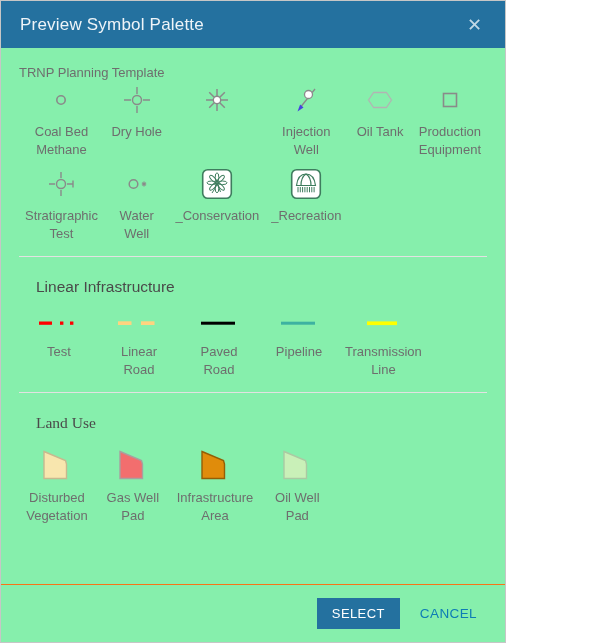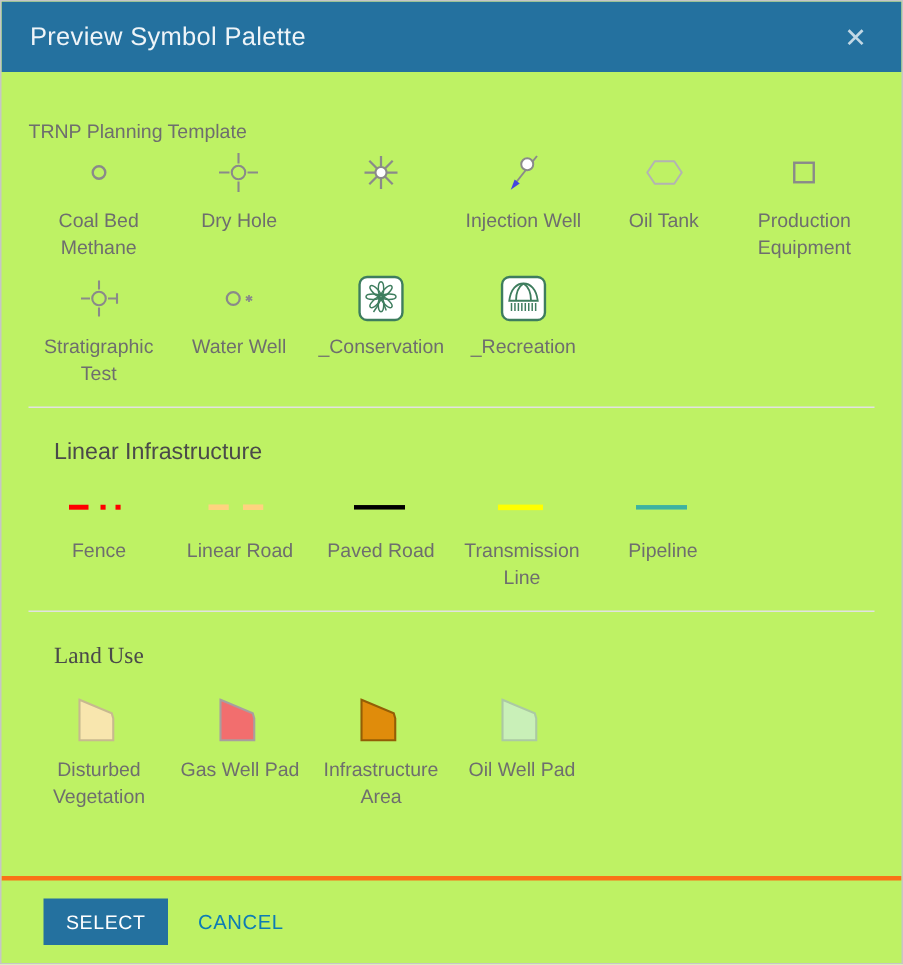--- a/index.html
+++ b/index.html
@@ -1,39 +1,39 @@
 <!DOCTYPE html>
 <html><head>
 <meta charset="utf-8">
 <style>
   * { box-sizing: border-box; margin: 0; padding: 0; }
   html,body { background:#ffffff; font-family:"Liberation Sans", sans-serif; }
   .dialog {
-    width:602px; height:643px; background:#bef264;
+    width:506px; height:643px; background:#86efac;
     border:1px solid #c6c6c6; display:flex; flex-direction:column;
     overflow:hidden;
   }
   .header {
     flex:0 0 47px; display:flex; align-items:center; padding:0 19px;
   }
   .title { flex:1; color:#eef4f8; font-size:17px; font-weight:400; letter-spacing:.2px; }
   .close { color:#c2d8e5; font-size:18px; line-height:1; cursor:pointer; padding:2px 4px; }
-  .body { flex:1 1 auto; padding:16px 18px; overflow:hidden; }
+  .body { flex:1 1 auto; padding:1px 18px; overflow:hidden; }
   .template-name { color:#6e6e6e; font-size:13px; margin-top:16px; }
   .section-heading { color:#4a4a4a; font-size:15.5px; font-weight:400; margin:21px 0 10px 17px; }
   .divider { border:none; border-top:1px solid #e2e2e2; margin-top:14px; }
   .grid { display:grid; grid-template-columns:repeat(6,1fr); row-gap:6px; }
   .cell { text-align:center; }
   .sym { height:40px; display:flex; align-items:center; justify-content:center; }
   .grid.kind-polygon .sym { height:44px; }
   .grid.kind-line .sym { height:34px; }
   .label { font-size:13px; color:#6e6e6e; line-height:1.35; margin-top:3px; padding:0 6px; }
   .footer {
-    flex:0 0 58px; border-top:3px solid #f97316;
-    display:flex; align-items:center; justify-content:flex-start;
+    flex:0 0 58px; border-top:1px solid #f97316;
+    display:flex; align-items:center; justify-content:flex-end;
     padding:0 28px; gap:20px;
   }
   .select-btn {
     border:none; color:#fff; font-size:13px; font-family:inherit;
     padding:8px 15px; letter-spacing:.4px; cursor:pointer;
   }
   .cancel-link { font-size:13.5px; letter-spacing:.4px; cursor:pointer; text-decoration:none; }
 </style>
 </head>
 <body>
@@ -154,21 +154,21 @@
         <div class="section-heading" style="color: rgb(74, 74, 74);">Linear Infrastructure</div>
         <div class="grid kind-line">
           <div class="cell">
             <div class="sym">
               <svg width="80" height="14">
                 <rect x="20" y="5.5" width="13" height="3.3" fill="#FF0000"></rect>
                 <rect x="41" y="5.5" width="3.4" height="3.3" fill="#FF0000"></rect>
                 <rect x="51" y="5.5" width="3.4" height="3.3" fill="#FF0000"></rect>
               </svg>
             </div>
-            <div class="label" style="color: rgb(110, 110, 110);">Fence</div>
+            <div class="label" style="color: rgb(110, 110, 110);">Test</div>
           </div>
           <div class="cell">
             <div class="sym">
               <svg width="80" height="14">
                 <rect x="19" y="5.3" width="13.5" height="3.7" fill="#FFD37F"></rect>
                 <rect x="42" y="5.3" width="13.5" height="3.7" fill="#FFD37F"></rect>
               </svg>
             </div>
             <div class="label" style="color: rgb(110, 110, 110);">Linear Road</div>
           </div>
@@ -176,32 +176,32 @@
             <div class="sym">
               <svg width="80" height="14">
                 <rect x="22" y="5.7" width="34" height="3" fill="#000000"></rect>
               </svg>
             </div>
             <div class="label" style="color: rgb(110, 110, 110);">Paved Road</div>
           </div>
           <div class="cell">
             <div class="sym">
               <svg width="80" height="14">
+                <rect x="22" y="5.7" width="34" height="3" fill="#3DB2A1"></rect>
+              </svg>
+            </div>
+            <div class="label" style="color: rgb(110, 110, 110);">Pipeline</div>
+          </div>
+          <div class="cell">
+            <div class="sym">
+              <svg width="80" height="14">
                 <rect x="24" y="5.4" width="30" height="3.7" fill="#FFFF00"></rect>
               </svg>
             </div>
             <div class="label" style="color: rgb(110, 110, 110);">Transmission Line</div>
-          </div>
-          <div class="cell">
-            <div class="sym">
-              <svg width="80" height="14">
-                <rect x="22" y="5.7" width="34" height="3" fill="#3DB2A1"></rect>
-              </svg>
-            </div>
-            <div class="label" style="color: rgb(110, 110, 110);">Pipeline</div>
           </div>
         </div>
         <hr class="divider">
         <div class="section-heading" style="color: rgb(74, 74, 74); font-family: Liberation Serif, serif;">Land Use</div>
         <div class="grid kind-polygon">
           <div class="cell">
             <div class="sym">
               <svg width="44" height="42">
                 <path d="M9,8.5 L30.5,17.5 L31.5,21 L31.5,35.5 L9,35.5 Z" fill="#F8E6AE" stroke="#C7B98F" stroke-width="1.4"></path>
               </svg>

